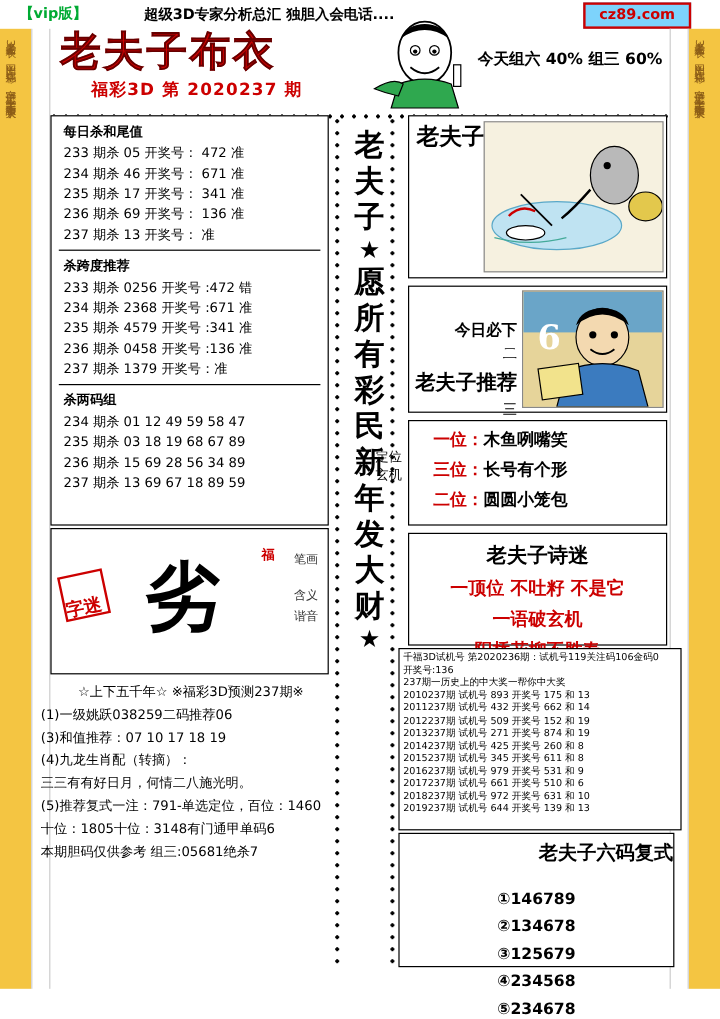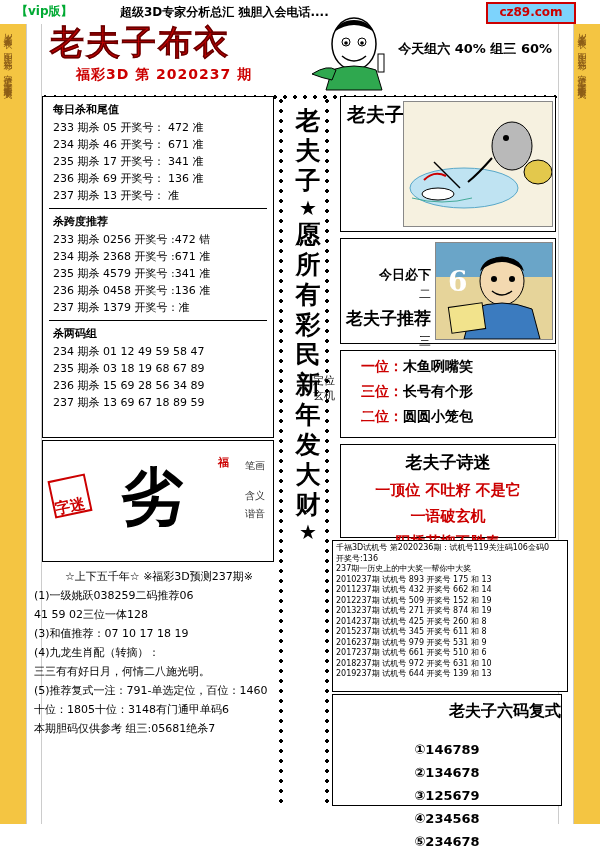--- a/index.html
+++ b/index.html
@@ -198,21 +198,20 @@
     <div class="big">劣</div>
     <div class="lbl-red">福</div>
     <div class="lbl1">笔画</div>
     <div class="lbl2">含义</div>
     <div class="lbl3">谐音</div>
   </div>
 
   <div class="btmleft">
     <div class="l center">☆上下五千年☆      ※福彩3D预测237期※</div>
     <div class="l">(1)一级姚跃038259二码推荐06</div>
-    <div class="l">41 59  02三位一体128</div>
     <div class="l">(3)和值推荐：07 10 17 18 19</div>
     <div class="l">(4)九龙生肖配（转摘）：</div>
     <div class="l">三三有有好日月，何情二八施光明。</div>
     <div class="l">(5)推荐复式一注：791-单选定位，百位：1460</div>
     <div class="l">十位：1805十位：3148有门通甲单码6</div>
     <div class="l">本期胆码仅供参考 组三:05681绝杀7</div>
   </div>
 
   <div class="slogan">
     <div class="ch">老</div>

